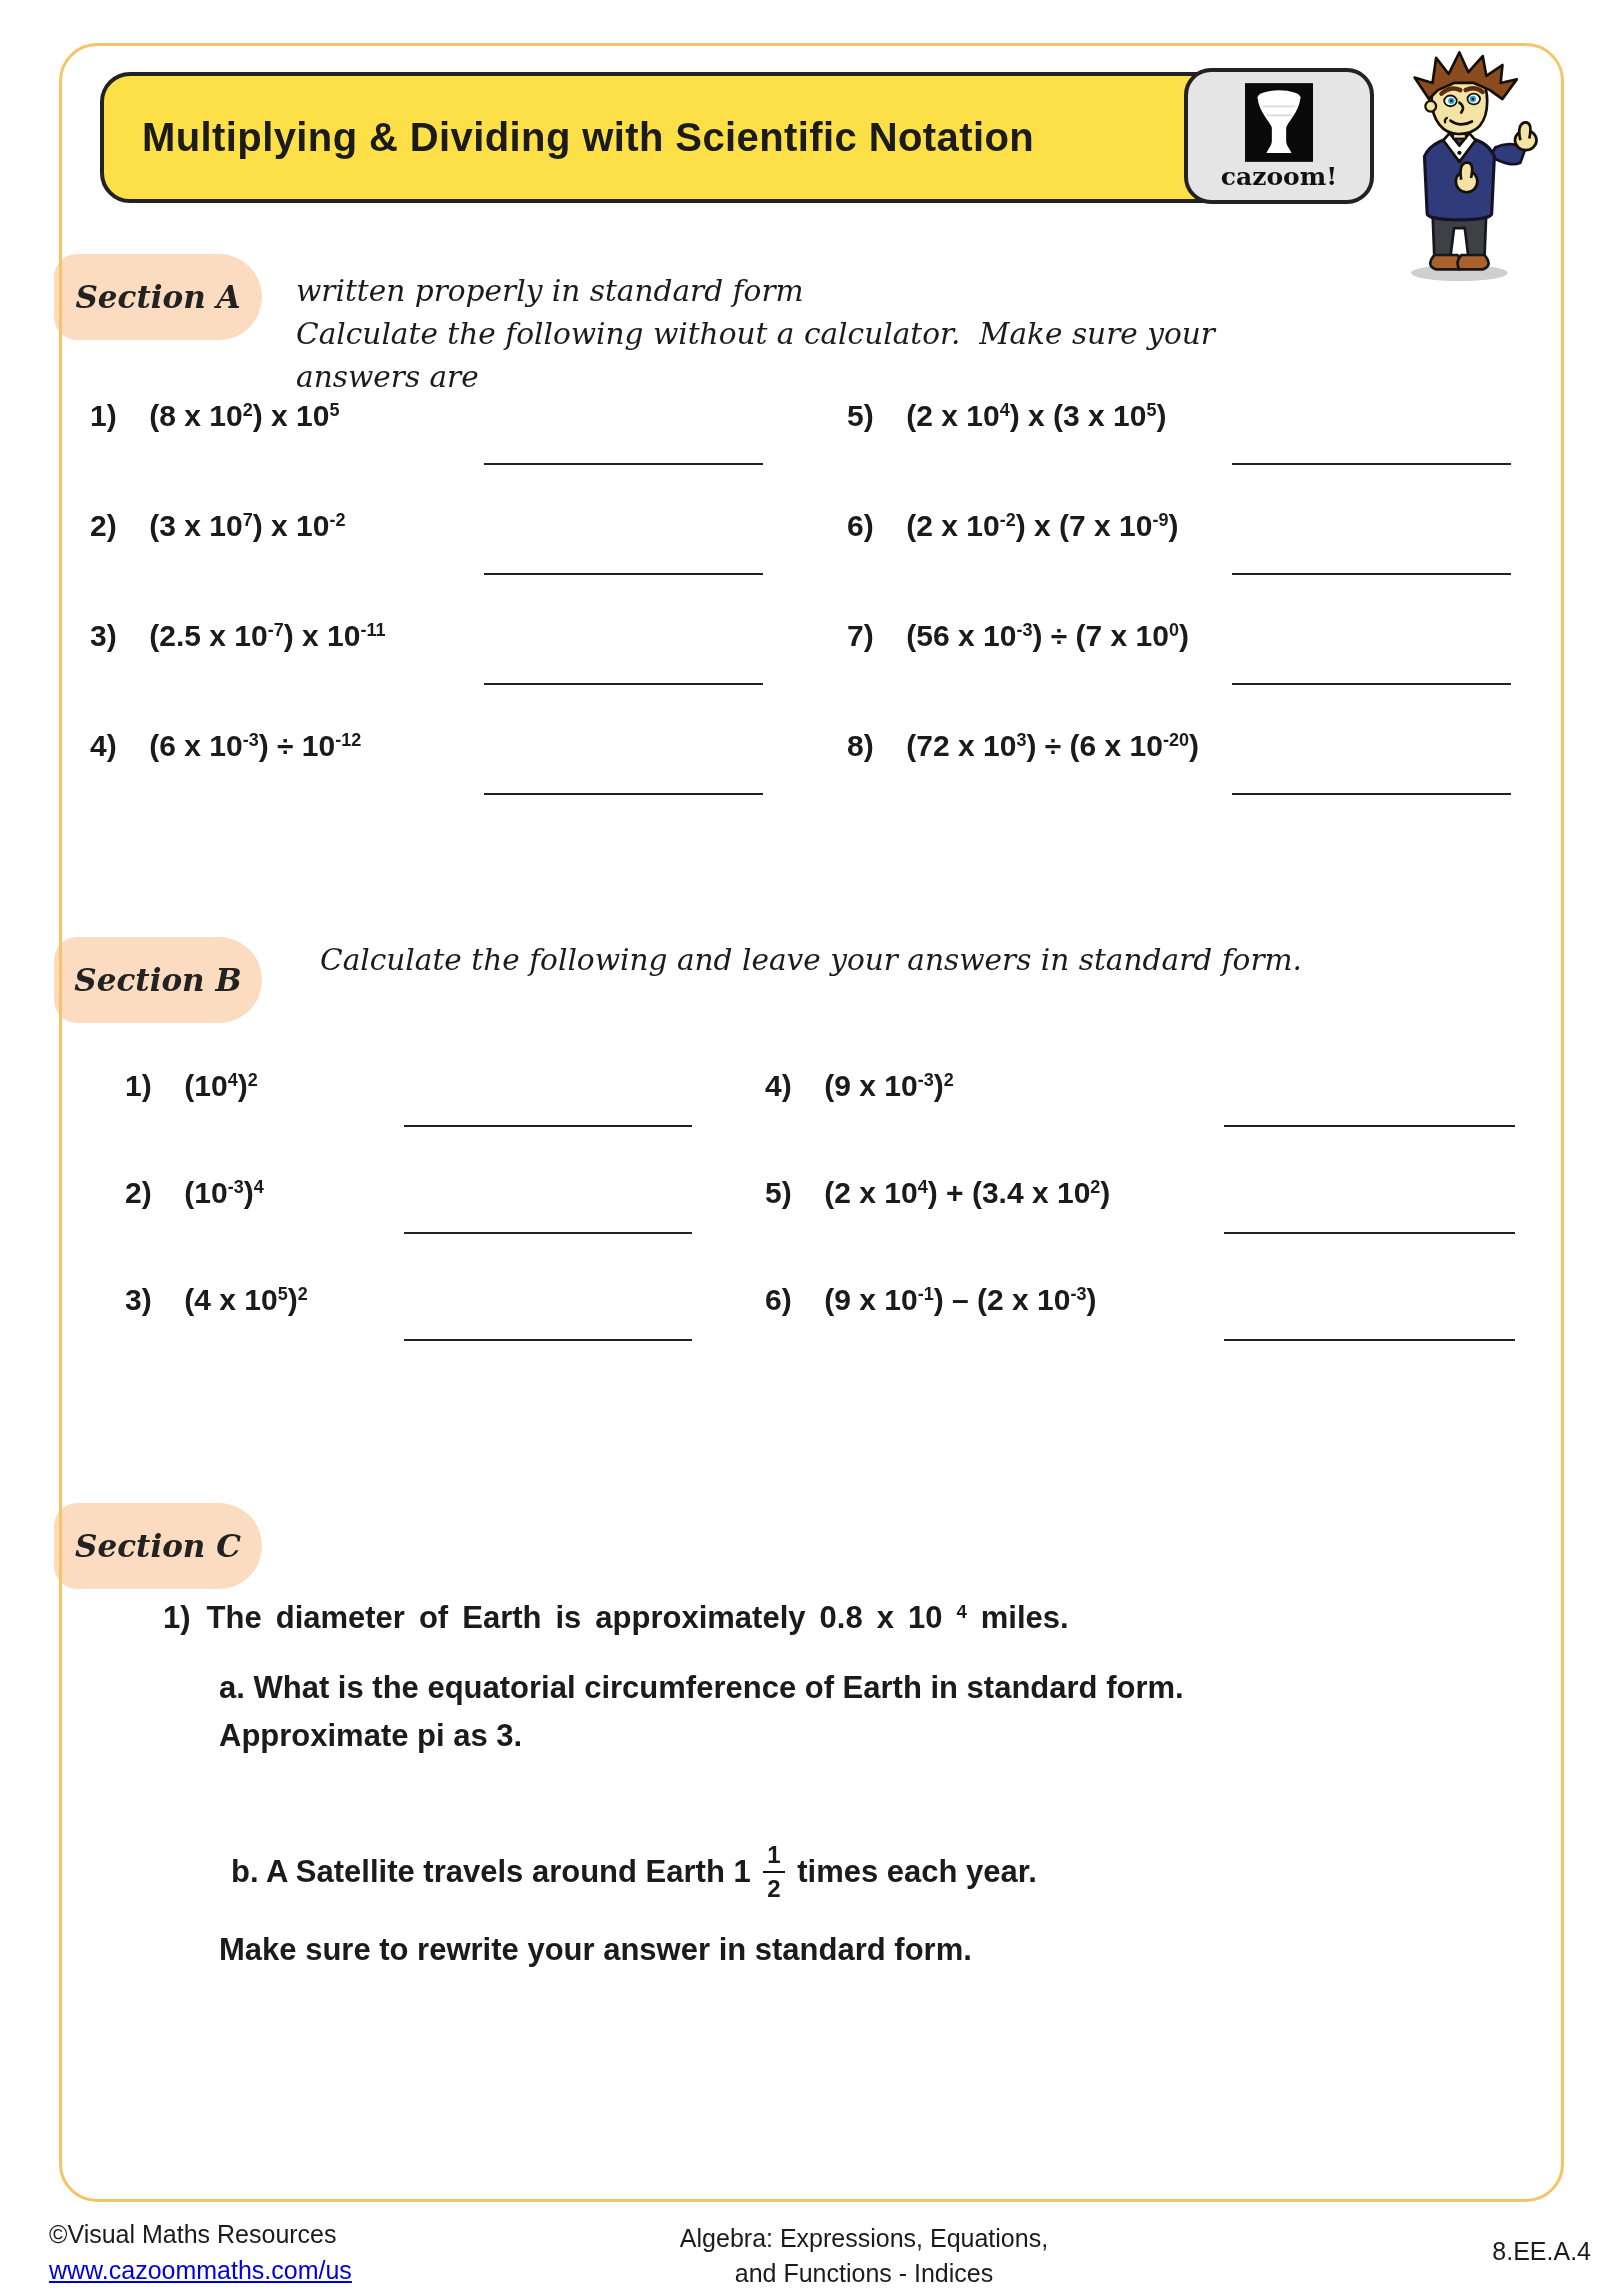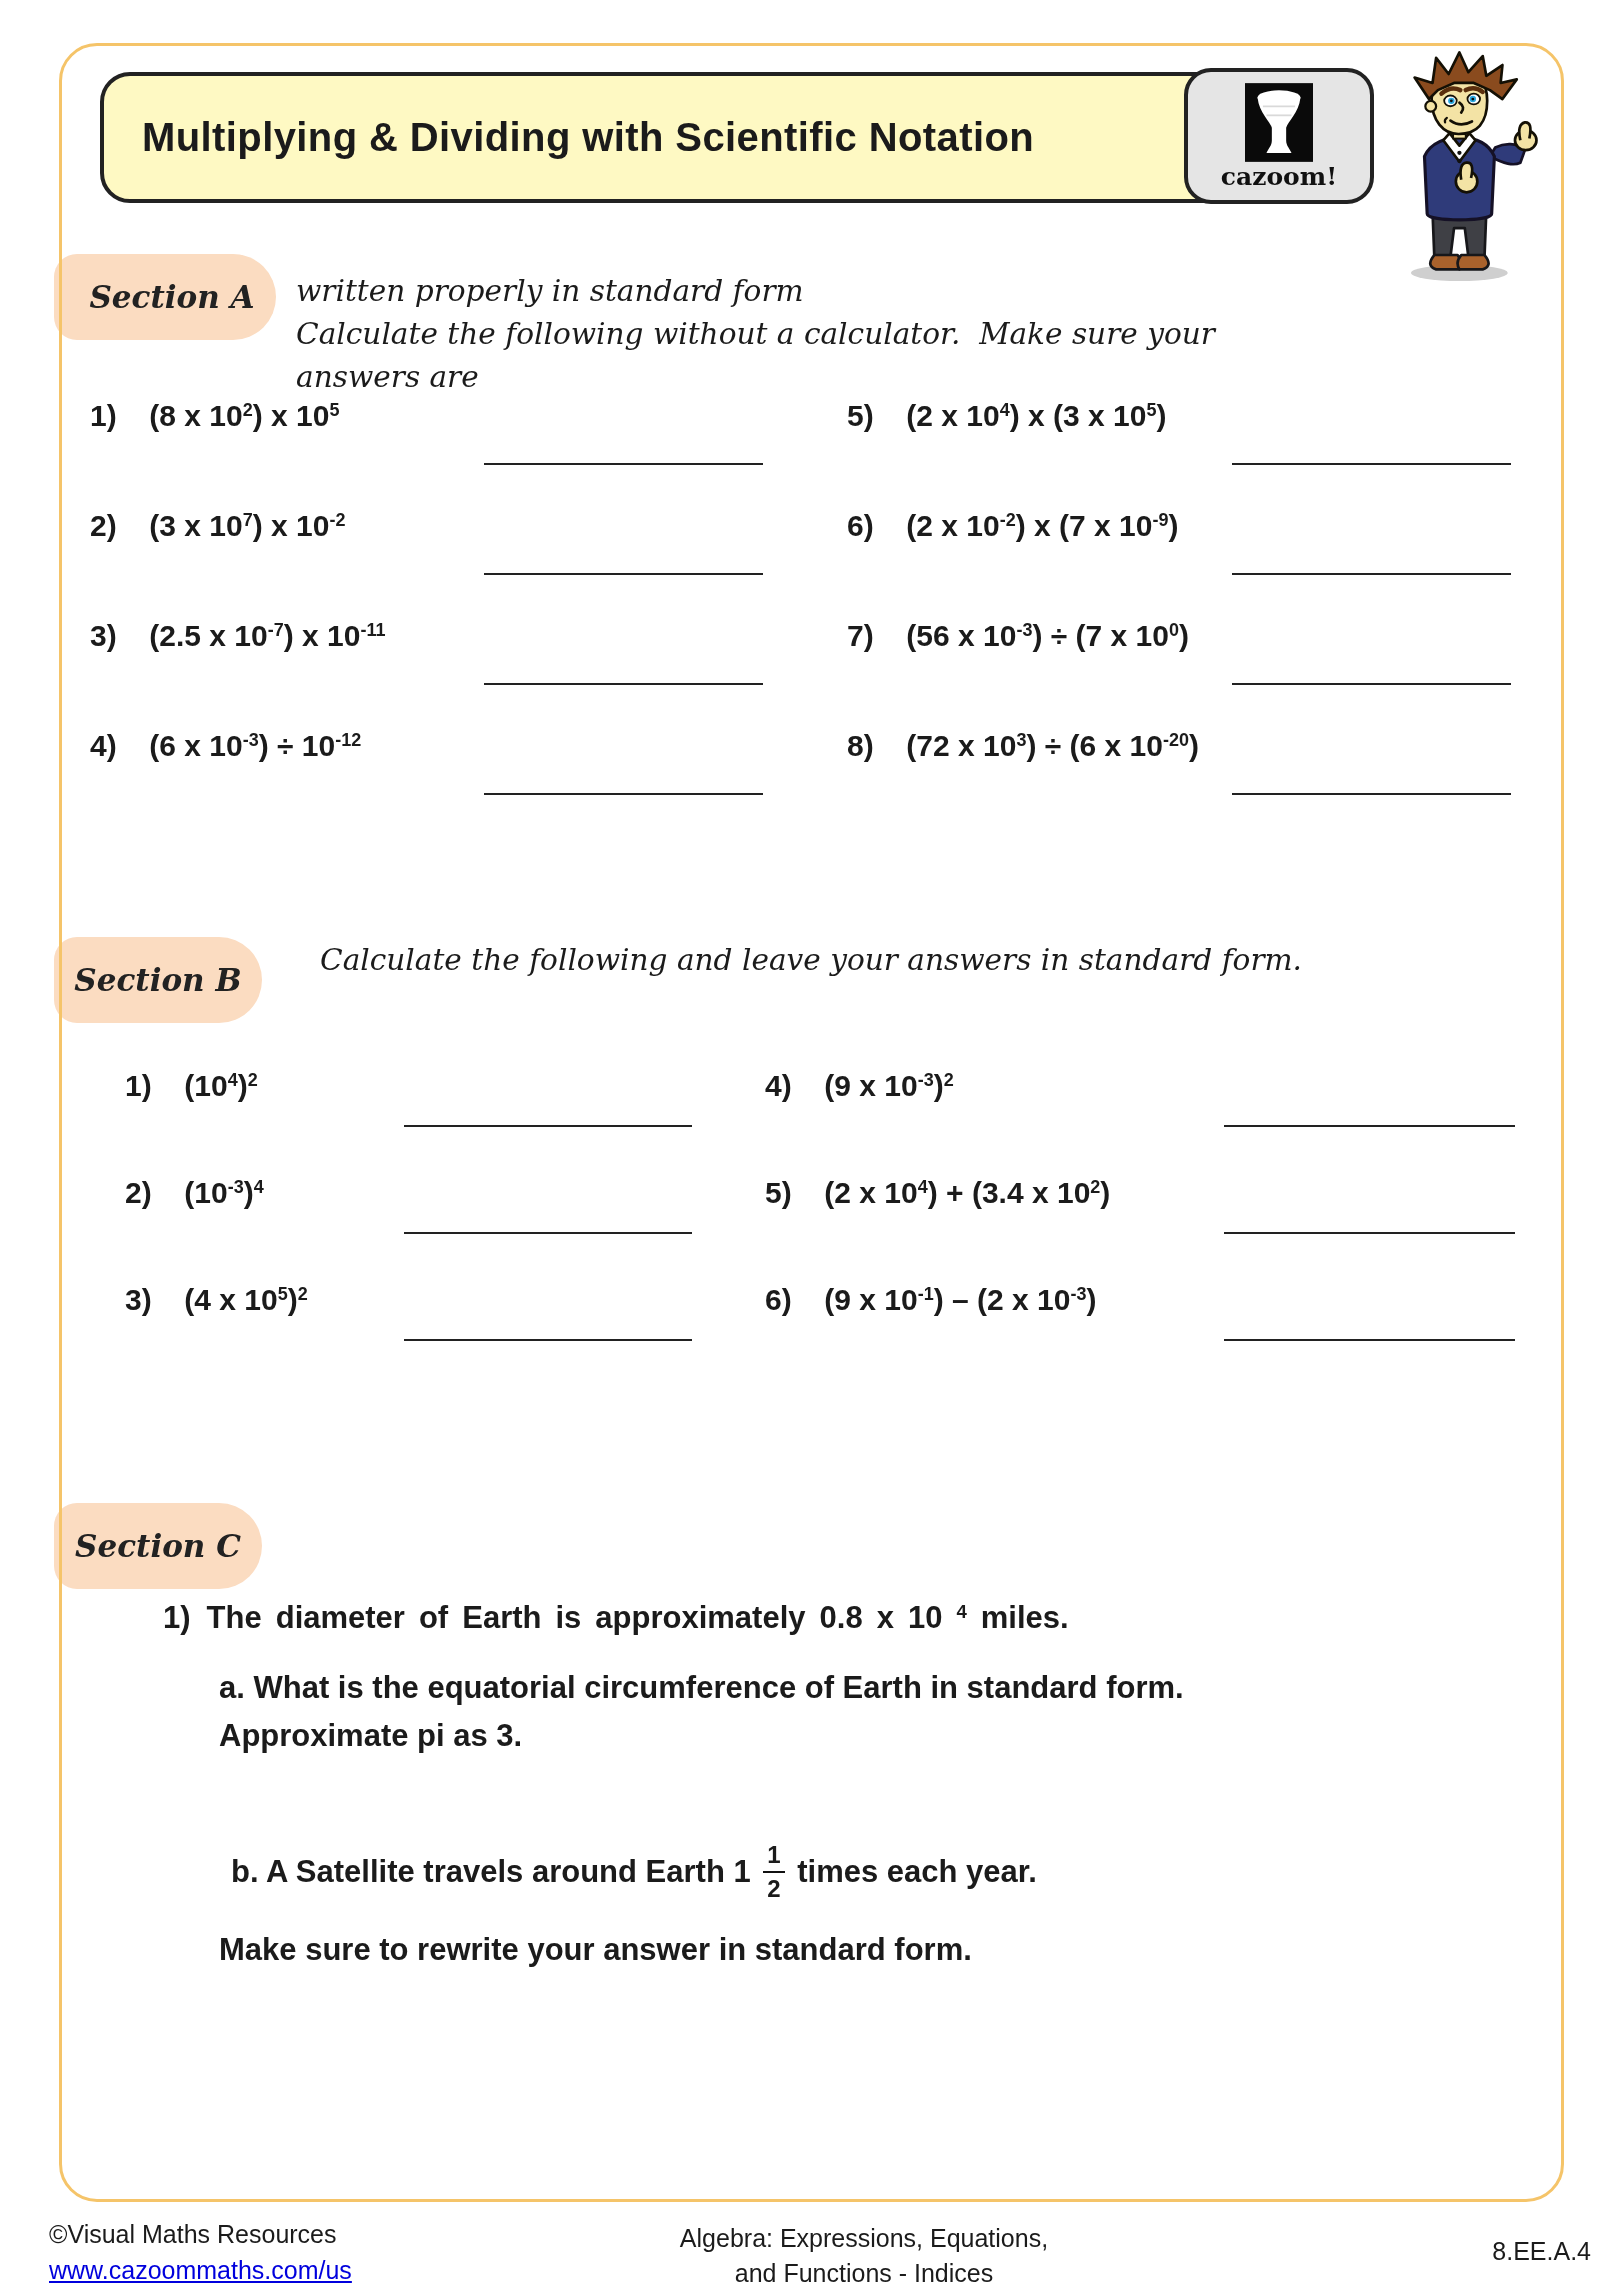--- a/index.html
+++ b/index.html
@@ -7,21 +7,21 @@
     position:relative; width:1622px; height:2293px; background:#ffffff;
     font-family:"Liberation Sans", sans-serif; color:#1b1b1b; overflow:hidden;
   }
   .page-border {
     position:absolute; left:59px; top:43px; width:1499px; height:2153px;
     border:3.6px solid #F5C469; border-radius:38px; pointer-events:none;
   }
   
   .title-box {
     position:absolute; left:100px; top:72px; width:1159px; height:131px;
-    background:#fef9c3; border:4.5px solid #222222; border-radius:30px;
+    background:#fde047; border:4.5px solid #222222; border-radius:30px;
     display:flex; align-items:center; padding-left:38px; box-sizing:border-box;
   }
   .title-box h1 { margin:0; font-size:40px; font-weight:bold; letter-spacing:0.4px; }
   .logo-box {
     position:absolute; left:1184px; top:68px; width:190px; height:136px;
     background:#e5e5e5; border:4.5px solid #222222; border-radius:27px;
     display:flex; flex-direction:column; align-items:center; justify-content:center;
     box-sizing:border-box;
   }
   .logo-text { font-family:"DejaVu Serif", serif; font-weight:bold; font-size:25px; color:#111; line-height:1; margin-top:1.8px;}
@@ -62,21 +62,21 @@
   .footer-link { color:#0000DD; text-decoration:underline; }
   .footer-center { position:absolute; left:506px; top:2221px; width:716px; text-align:center; font-size:25px; line-height:1.4; }
   .footer-right { position:absolute; right:31px; top:2237px; font-size:25px; }
   .lines > div { white-space:pre-wrap; }
 </style>
 </head>
 <body>
 
 <div class="page">
 
-  <div class="section-label" style="top:254px;padding-left:14px;">Section A</div>
+  <div class="section-label" style="top:254px;">Section A</div>
   <div class="section-label" style="top:937px;">Section B</div>
   <div class="section-label" style="top:1471px;margin-top:32px;">Section C</div>
 
   <div class="page-border"></div>
 
   <div class="title-box">
     <h1>Multiplying &amp; Dividing with Scientific Notation</h1>
   </div>
 
   <div class="logo-box">

